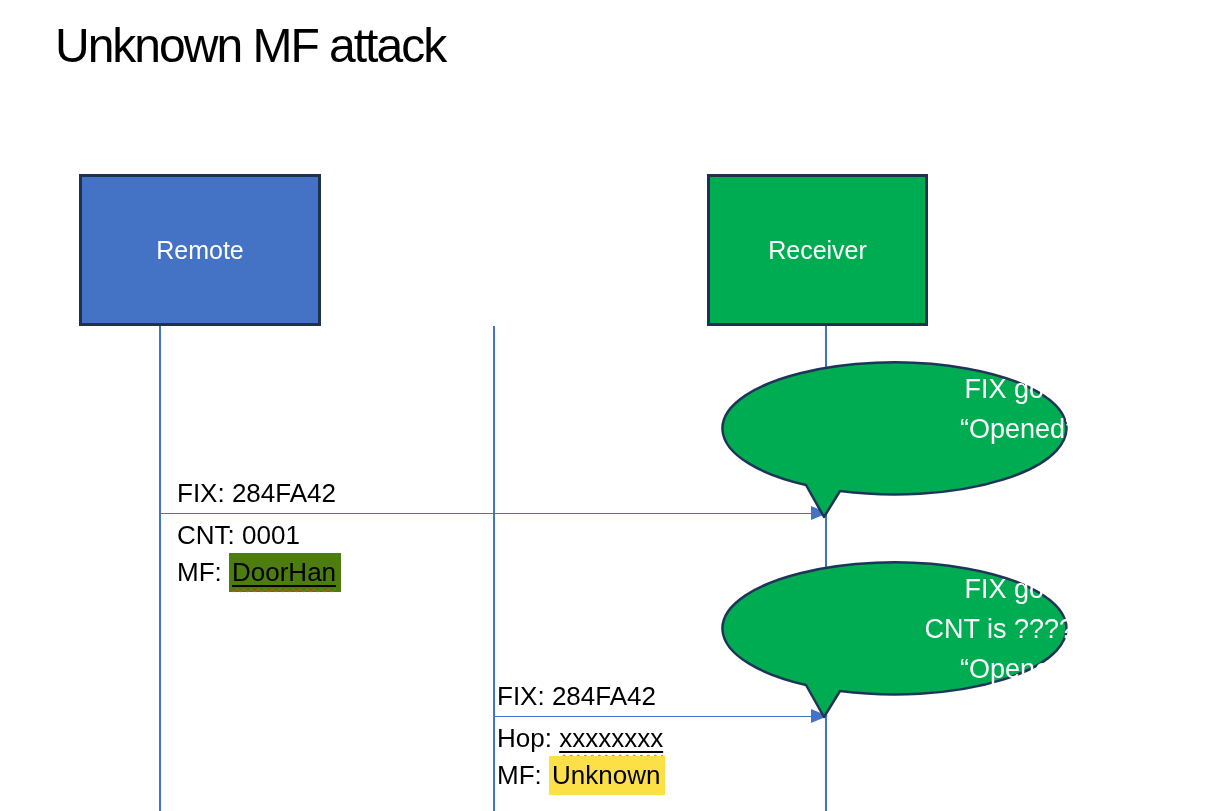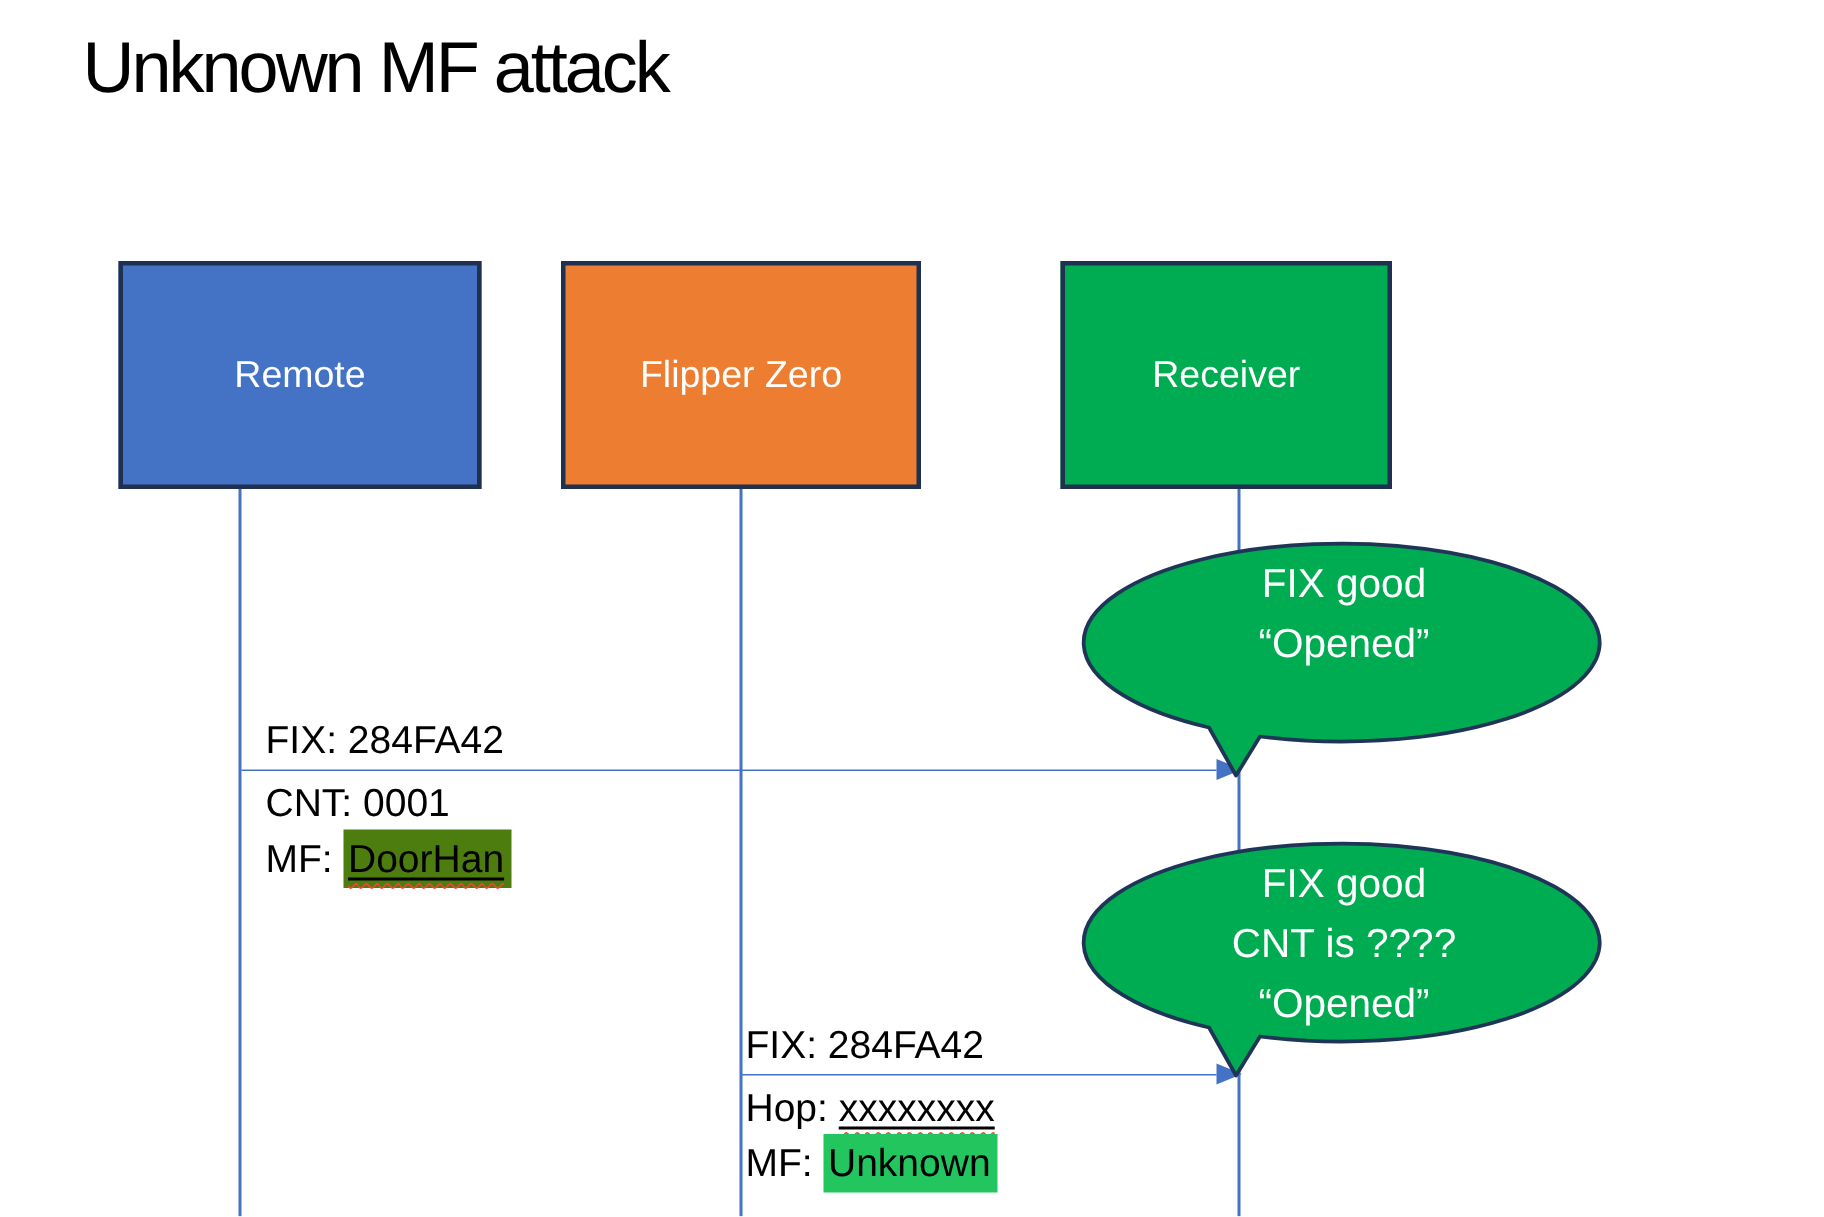--- a/index.html
+++ b/index.html
@@ -105,41 +105,38 @@
     z-index: 5;
     overflow: visible;
   }
   .bs-1 { top: 358px; }
   .bs-2 { top: 558px; }
 
   .bubble-text {
     position: absolute;
     left: 718px;
     width: 356px;
-    text-align: center;
+    text-align: right;
     color: #ffffff;
     font-size: 27px;
     line-height: 40px;
     z-index: 6;
   }
   .bt-1 { top: 369px; }
   .bt-2 { top: 569px; }
 </style>
 </head>
 <body>
 
 <div class="slide">
 
   <div class="title">Unknown MF attack</div>
 
   <div class="actor-box box-remote" style="background: rgb(68, 114, 196); border-color: rgb(31, 48, 80);">
     <span>Remote</span>
-  </div>
-  <div class="actor-box box-flipper" style="background: rgb(237, 125, 49); border-color: rgb(31, 48, 80);">
-    <span>Flipper Zero</span>
   </div>
   <div class="actor-box box-receiver" style="background: rgb(0, 172, 81); border-color: rgb(31, 48, 80);">
     <span>Receiver</span>
   </div>
 
   <div class="lifeline ll-remote" style="background: rgb(68, 114, 196);"></div>
   <div class="lifeline ll-flipper" style="background: rgb(68, 114, 196);"></div>
   <div class="lifeline ll-receiver" style="background: rgb(68, 114, 196);"></div>
 
   <div class="arrow-line al-1" style="background: rgb(68, 114, 196);"></div>
@@ -150,21 +147,21 @@
 
   <div class="msg-label m1-above">FIX: 284FA42</div>
   <div class="msg-label m1-below">
     <div>CNT: 0001</div>
     <div><span>MF: </span><span class="hl und" style="background-color: #4d7c0f;"><span class="sq">DoorHan</span></span></div>
   </div>
 
   <div class="msg-label m2-above">FIX: 284FA42</div>
   <div class="msg-label m2-below">
     <div><span>Hop: </span><span class="und"><span class="sq">xxxxxxxx</span></span></div>
-    <div><span>MF: </span><span class="hl" style="background-color: #22c55e; margin-top: 36px;"><span>Unknown</span></span></div>
+    <div><span>MF: </span><span class="hl" style="background-color: #fde047; margin-top: 36px;"><span>Unknown</span></span></div>
   </div>
 
   <svg class="bubble-svg bs-1" viewBox="0 0 356 166">
     <path d="M 88 127 L 106 159 L 122 133 A 172 66 0 1 0 88 127 Z" fill="#00AC51" stroke="#1F3558" stroke-width="2.5" stroke-linejoin="round" style="fill: rgb(0, 172, 81); stroke: rgb(31, 53, 88);"></path>
   </svg>
   <div class="bubble-text bt-1">
     <div>FIX good</div>
     <div>“Opened”</div>
   </div>
 

